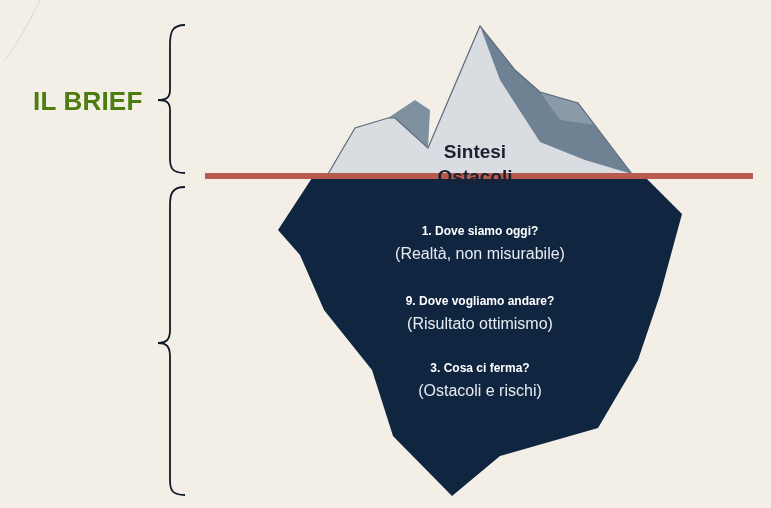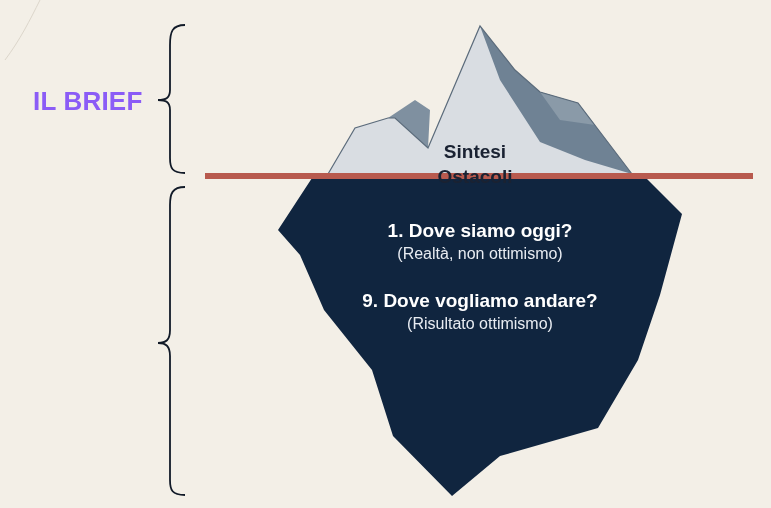--- a/index.html
+++ b/index.html
@@ -5,29 +5,29 @@
   html, body { margin: 0; padding: 0; }
   body {
     width: 771px; height: 508px; overflow: hidden;
     background: #f3efe7;
     font-family: "Liberation Sans", sans-serif;
     position: relative;
   }
   .stage { position: absolute; left: 0; top: 0; width: 771px; height: 508px; }
   svg.art { position: absolute; left: 0; top: 0; }
   .label {
-    position: absolute; font-weight: 700; color: #8b5cf6;
+    position: absolute; font-weight: 700; color: #4d7c0f;
     font-size: 26px; letter-spacing: 0.2px; white-space: nowrap;
   }
   .tip-text {
     position: absolute; left: 400px; width: 150px; text-align: center;
     color: #1a2232; font-weight: 700; font-size: 19px; line-height: 25px; margin-top: 48px;
   }
   .q-block { position: absolute; left: 300px; width: 360px; text-align: center; color: #ffffff; }
-  .q-title { font-weight: 700; font-size: 19px; line-height: 24px; }
+  .q-title { font-weight: 700; font-size: 12px; line-height: 24px; }
   .q-sub { font-size: 16px; line-height: 22px; color: #e8ecf2; }
 </style>
 </head>
 <body>
 
 <div class="stage">
 
   <svg class="art" width="771" height="508" viewBox="0 0 771 508">
 
     <path d="M40 0 C 30 20, 20 40, 5 60" stroke="#dcd6cb" stroke-width="1" fill="none"></path>
@@ -52,20 +52,24 @@
 
   <div class="label" style="left:33px; top:86px;">IL BRIEF</div>
 
   <div class="tip-text" style="top:91px;">
     <div>Sintesi</div>
     <div>Ostacoli</div>
   </div>
 
   <div class="q-block" style="top:219px;">
     <div class="q-title">1. Dove siamo oggi?</div>
-    <div class="q-sub">(Realtà, non ottimismo)</div>
+    <div class="q-sub">(Realtà, non misurabile)</div>
   </div>
   <div class="q-block" style="top:289px;">
     <div class="q-title">9. Dove vogliamo andare?</div>
     <div class="q-sub">(Risultato ottimismo)</div>
   </div>
+  <div class="q-block" style="top:356px;">
+    <div class="q-title">3. Cosa ci ferma?</div>
+    <div class="q-sub">(Ostacoli e rischi)</div>
+  </div>
 
 </div>
 
 </body></html>

